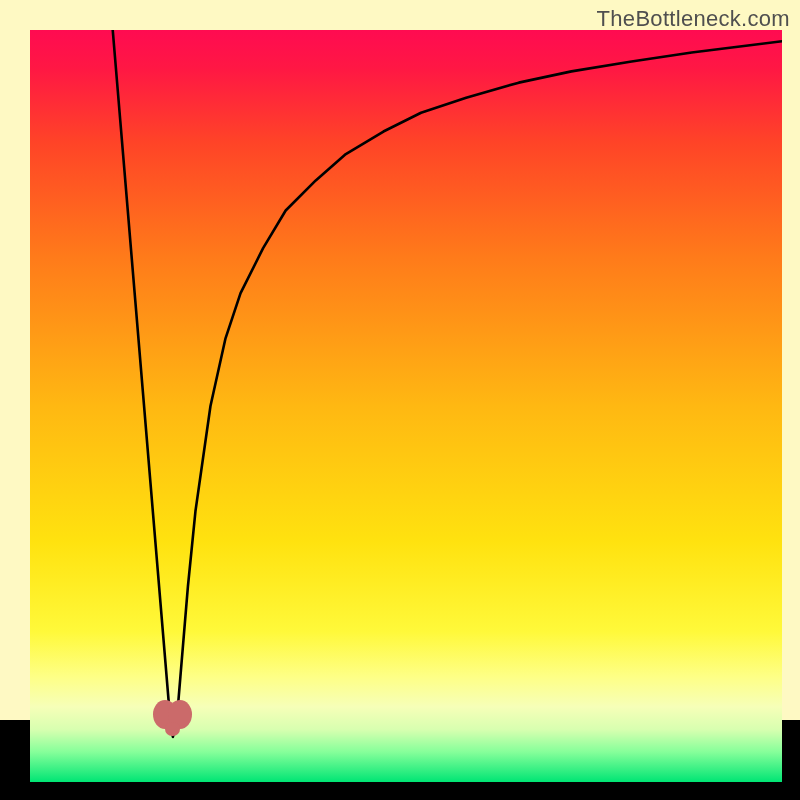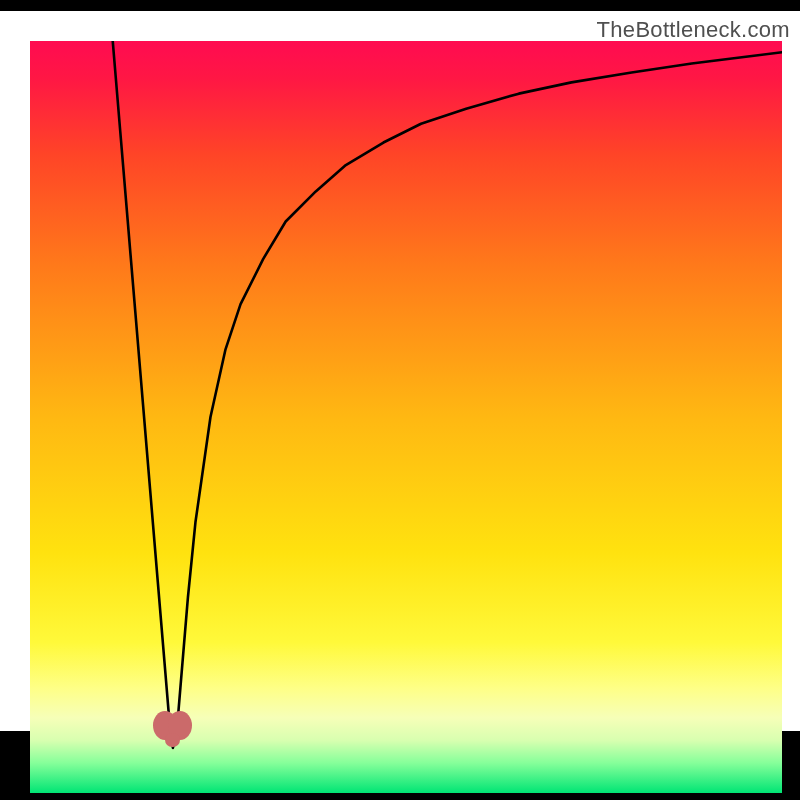--- a/index.html
+++ b/index.html
@@ -6,23 +6,23 @@
     margin: 0;
     padding: 0;
     width: 800px;
     height: 800px;
     overflow: hidden;
     background: #000;
     font-family: Arial, Helvetica, sans-serif;
   }
   .frame {
     position: absolute;
-    left: 0; top: 11px;
+    left: 0; top: 0;
     width: 800px; height: 720px;
-    background: #ffffff;
+    background: #fef9c3;
   }
   .plot {
     position: absolute;
     left: 30px;
     top: 30px;
     width: 752px;
     height: 752px;
     overflow: hidden;
   }
   .gradient {

